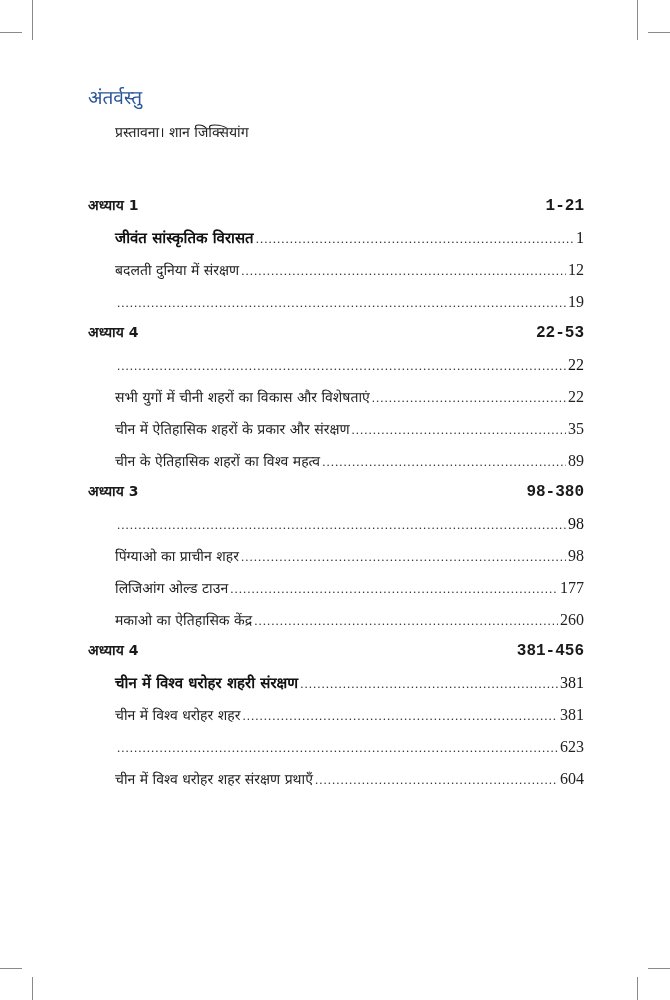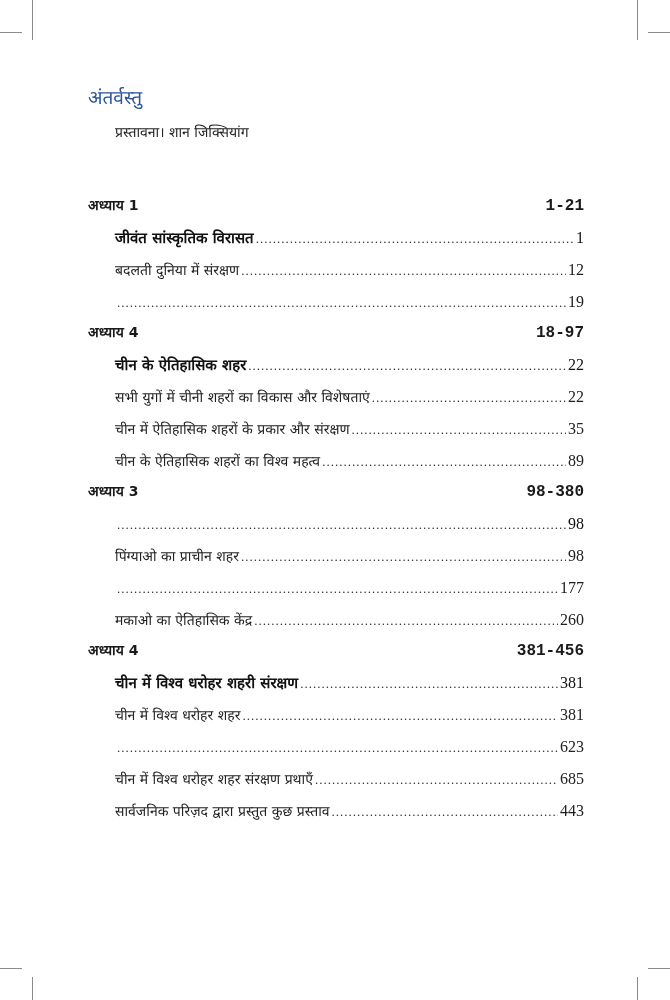--- a/index.html
+++ b/index.html
@@ -72,24 +72,23 @@
         <span class="page">12</span>
       </div>
       <div class="entry">
         <span class="dots"></span>
         <span class="page">19</span>
       </div>
     </div>
     <div class="chapter">
       <div class="ch-head">
         <span>अध्याय 4</span>
-        <span class="ch-range">18-97</span>
+        <span class="ch-range">22-53</span>
       </div>
       <div class="entry main">
-        <span class="label">चीन के ऐतिहासिक शहर</span>
         <span class="dots"></span>
         <span class="page">22</span>
       </div>
       <div class="entry">
         <span class="label">सभी युगों में चीनी शहरों का विकास और विशेषताएं</span>
         <span class="dots"></span>
         <span class="page">22</span>
       </div>
       <div class="entry">
         <span class="label">चीन में ऐतिहासिक शहरों के प्रकार और संरक्षण</span>
@@ -110,20 +109,21 @@
       <div class="entry main">
         <span class="dots"></span>
         <span class="page">98</span>
       </div>
       <div class="entry">
         <span class="label">पिंग्याओ का प्राचीन शहर</span>
         <span class="dots"></span>
         <span class="page">98</span>
       </div>
       <div class="entry">
+        <span class="label">लिजिआंग ओल्ड टाउन</span>
         <span class="dots"></span>
         <span class="page">177</span>
       </div>
       <div class="entry">
         <span class="label">मकाओ का ऐतिहासिक केंद्र</span>
         <span class="dots"></span>
         <span class="page">260</span>
       </div>
     </div>
     <div class="chapter">
@@ -141,21 +141,16 @@
         <span class="dots"></span>
         <span class="page">381</span>
       </div>
       <div class="entry">
         <span class="dots"></span>
         <span class="page">623</span>
       </div>
       <div class="entry">
         <span class="label">चीन में विश्व धरोहर शहर संरक्षण प्रथाएँ</span>
         <span class="dots"></span>
-        <span class="page">685</span>
-      </div>
-      <div class="entry">
-        <span class="label">सार्वजनिक परिज़द द्वारा प्रस्तुत कुछ प्रस्ताव</span>
-        <span class="dots"></span>
-        <span class="page">443</span>
+        <span class="page">604</span>
       </div>
     </div>
   </div>
 
 </body></html>

